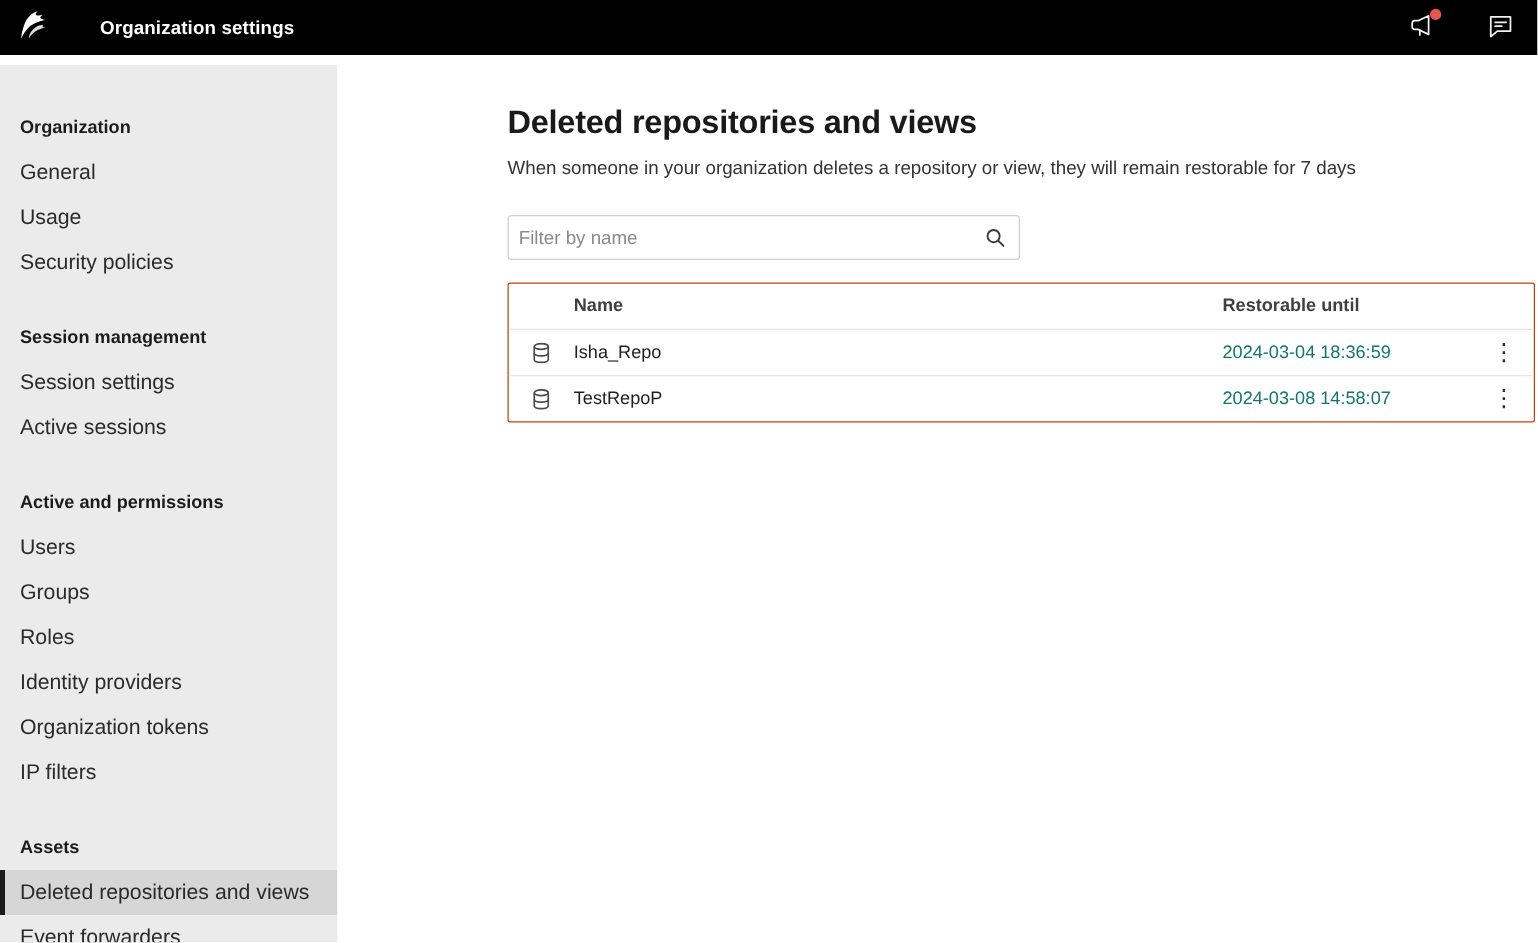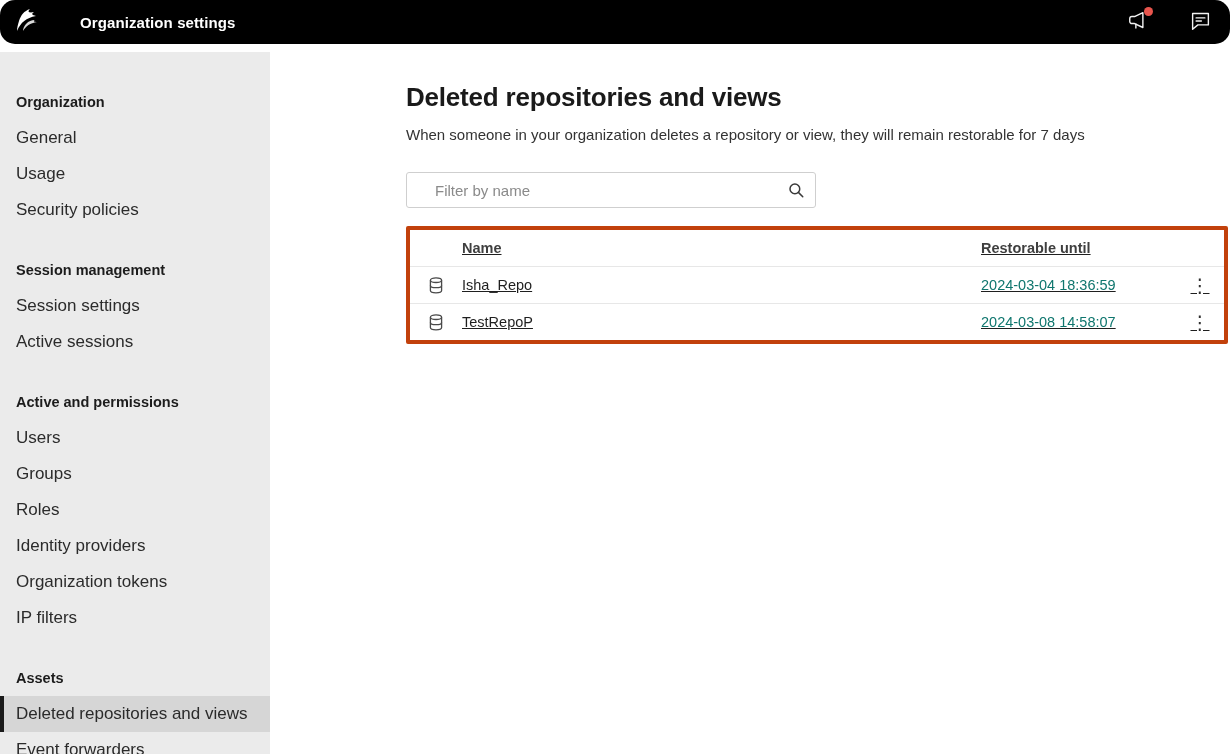--- a/index.html
+++ b/index.html
@@ -9,21 +9,21 @@
     background: #ffffff;
     color: #1f1f1f;
     position: relative;
     overflow: hidden;
   }
 
   
   .header {
     position: absolute; top: 0; left: 0; right: 0; height: 44px;
     background: #000000;
-    display: flex; align-items: center; border-radius: 15px;
+    display: flex; align-items: center;
   }
   .logo-btn {
     width: 64px; height: 44px;
     display: flex; align-items: center; justify-content: center;
     cursor: pointer; background: none; border: none;
   }
   .header-title {
     color: #ffffff; font-size: 15px; font-weight: 700; margin-left: 16px;
     letter-spacing: 0.1px;
   }
@@ -76,35 +76,34 @@
   .page-subtitle {
     font-size: 15px; line-height: 22px; color: #333333;
   }
 
   .filter-wrap {
     position: relative; margin-top: 26px; width: 410px; height: 36px;
   }
   .filter-input {
     width: 100%; height: 100%;
     border: 1px solid #cfcfcf; border-radius: 3px;
-    padding: 0 38px 0 28px;
+    padding: 0 38px 0 8px;
     font-size: 15px; font-family: inherit; color: #4c1d95;
     background: #ffffff; outline: none;
   }
   .filter-input::placeholder { color: #8a8a8a; }
   .search-icon {
     position: absolute; right: 9px; top: 7px; width: 22px; height: 22px;
     display: flex; align-items: center; justify-content: center;
   }
 
   .table {
     margin-top: 18px; width: 100%;
-    border: 4px solid #c2410c; border-radius: 2px;
+    border: 1px solid #c2410c; border-radius: 2px;
     background: #ffffff;
-    text-decoration: underline;
   }
   .t-row {
     display: grid;
     grid-template-columns: 52px 519px 1fr 48px;
     align-items: center;
     height: 37px;
   }
   .t-head { height: 36px; }
   .t-row + .t-row { border-top: 1px solid #e7e7e7; }
   .th {

